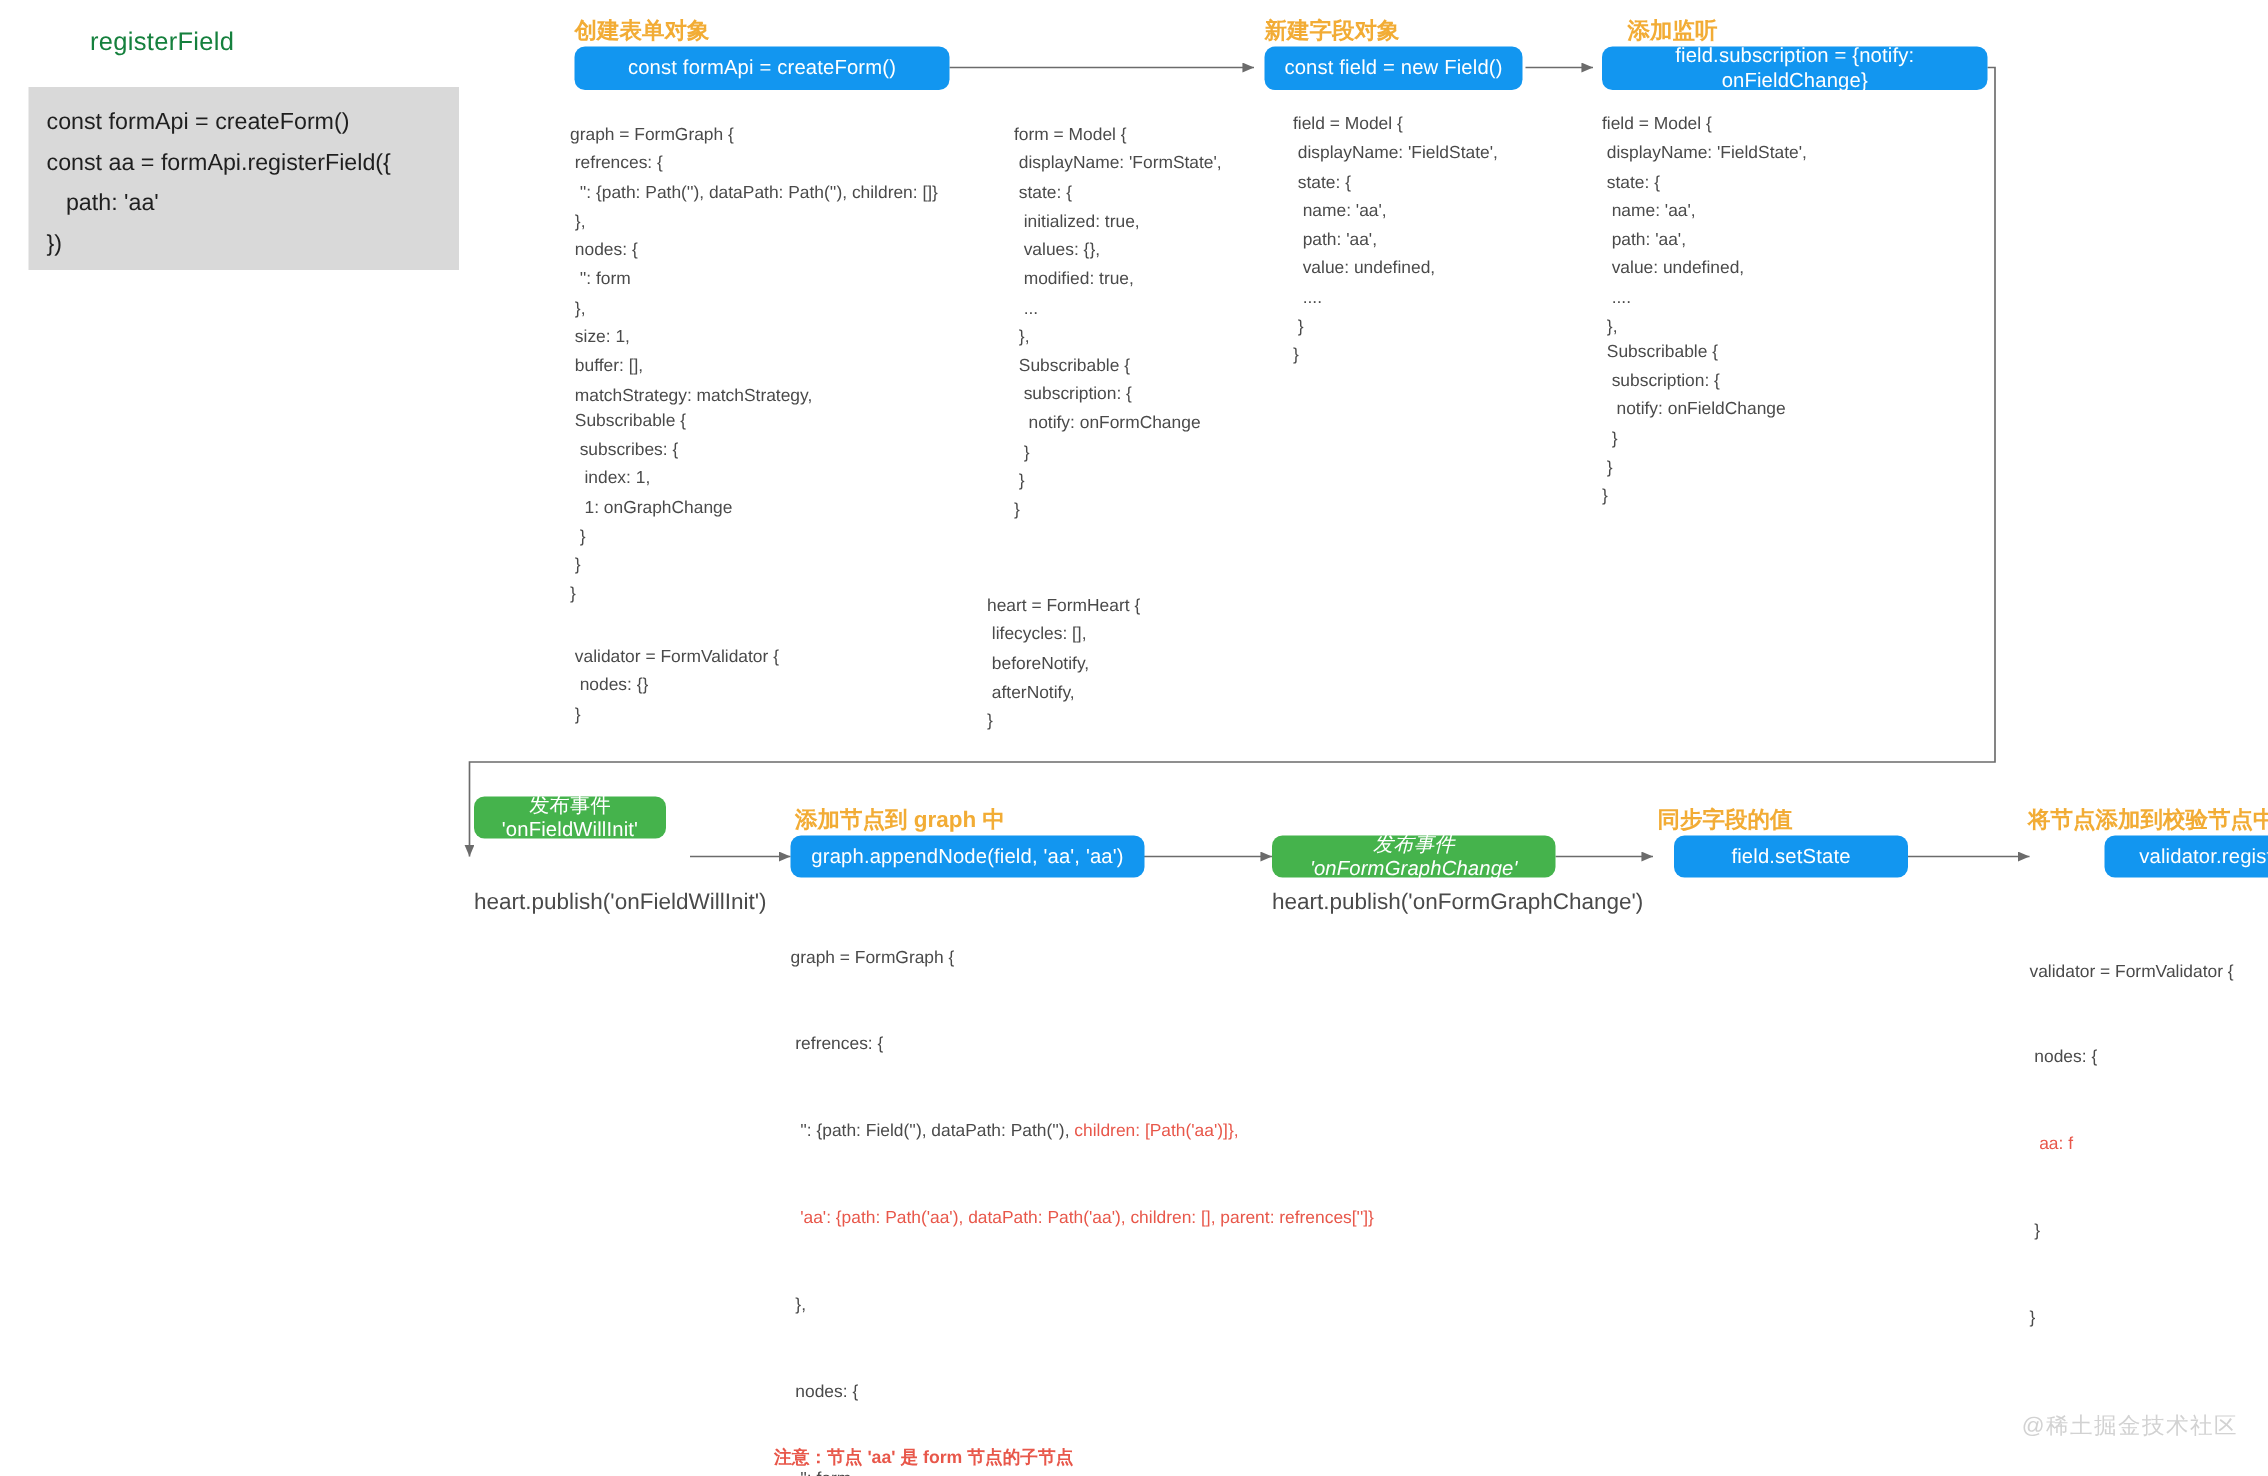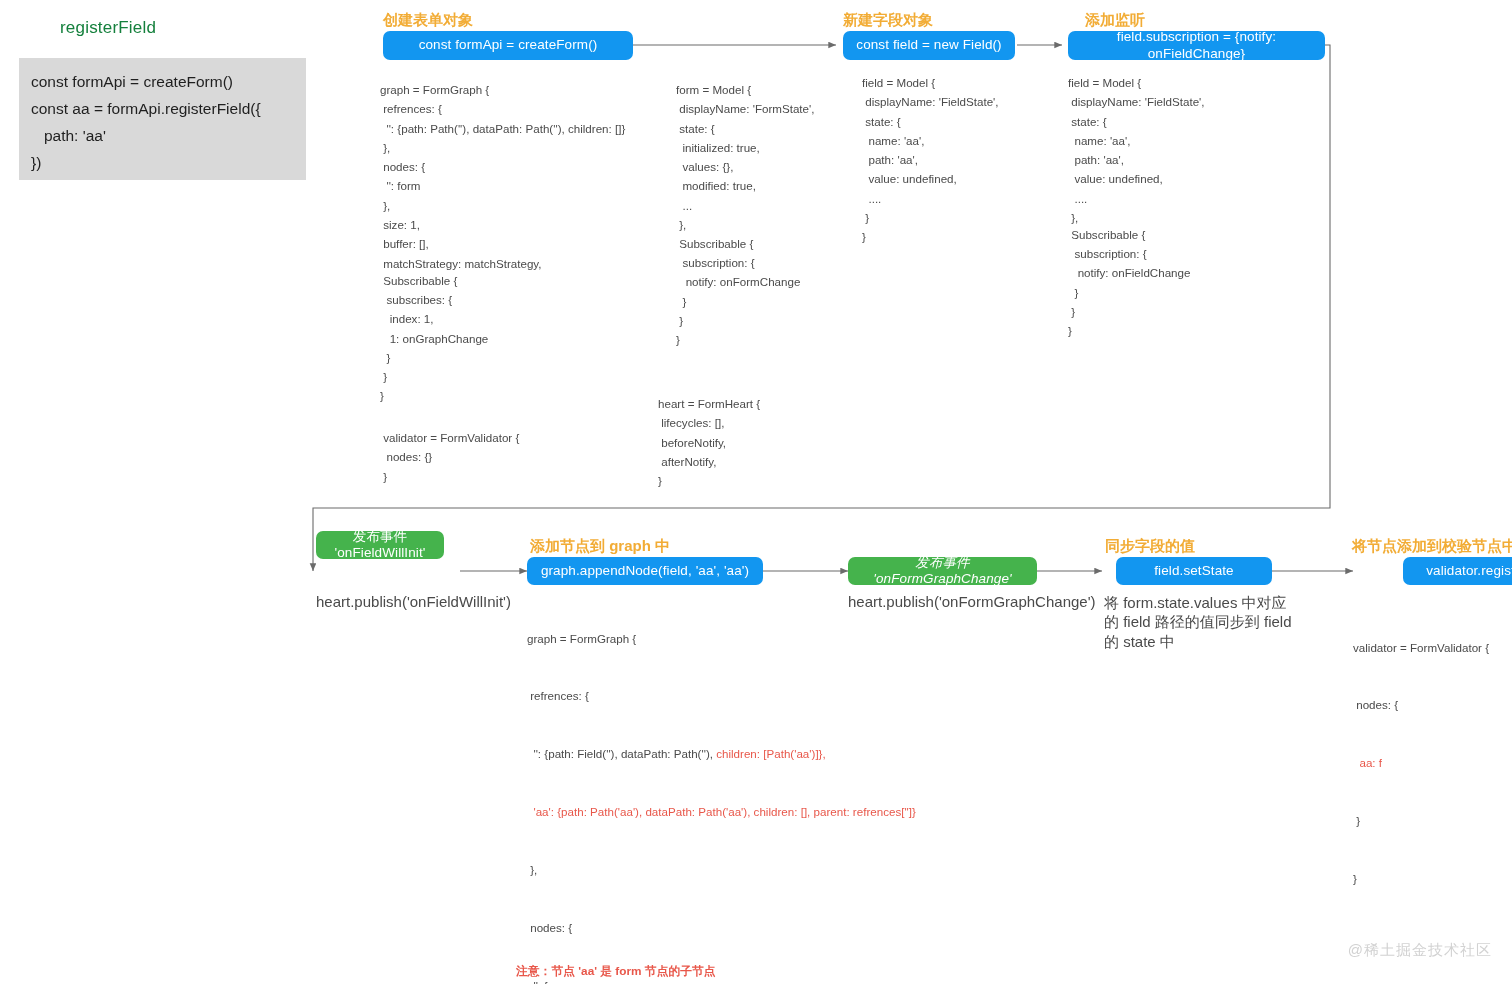--- a/index.html
+++ b/index.html
@@ -210,23 +210,20 @@
   <div class="annot" style="left:316px; top:592px;">heart.publish('onFieldWillInit')</div>
 
   <div class="caption" style="left:530px; top:537px;">添加节点到 graph 中</div>
   <div class="node blue" style="left:527px; top:557px; width:236px; height:28px;">graph.appendNode(field, 'aa', 'aa')</div>
 
   <div class="node green" style="left:848px; top:557px; width:189px; height:28px;font-style:italic;">发布事件 'onFormGraphChange'</div>
   <div class="annot" style="left:848px; top:592px;">heart.publish('onFormGraphChange')</div>
 
   <div class="caption" style="left:1105px; top:537px;">同步字段的值</div>
   <div class="node blue" style="left:1102px; top:557px; width:156px; height:28px;margin-left:14px;">field.setState</div>
-  <div class="annot" style="left:1104px; top:593px;">将 form.state.values 中对应
-的 field 路径的值同步到 field
-的 state 中</div>
 
   <div class="caption" style="left:1352px; top:537px;">将节点添加到校验节点中</div>
   <div class="node blue" style="left:1403px; top:557px; width:177px; height:28px;">validator.register('aa')</div>
 
   <div class="codeblock" style="left:527px; top:590px;">
     <div>graph = FormGraph {</div>
     <div> refrences: {</div>
     <div><span>  '': {path: Field(''), dataPath: Path(''), </span><span class="red">children: [Path('aa')]},</span></div>
     <div class="red">  'aa': {path: Path('aa'), dataPath: Path('aa'), children: [], parent: refrences['']}</div>
     <div> },</div>

